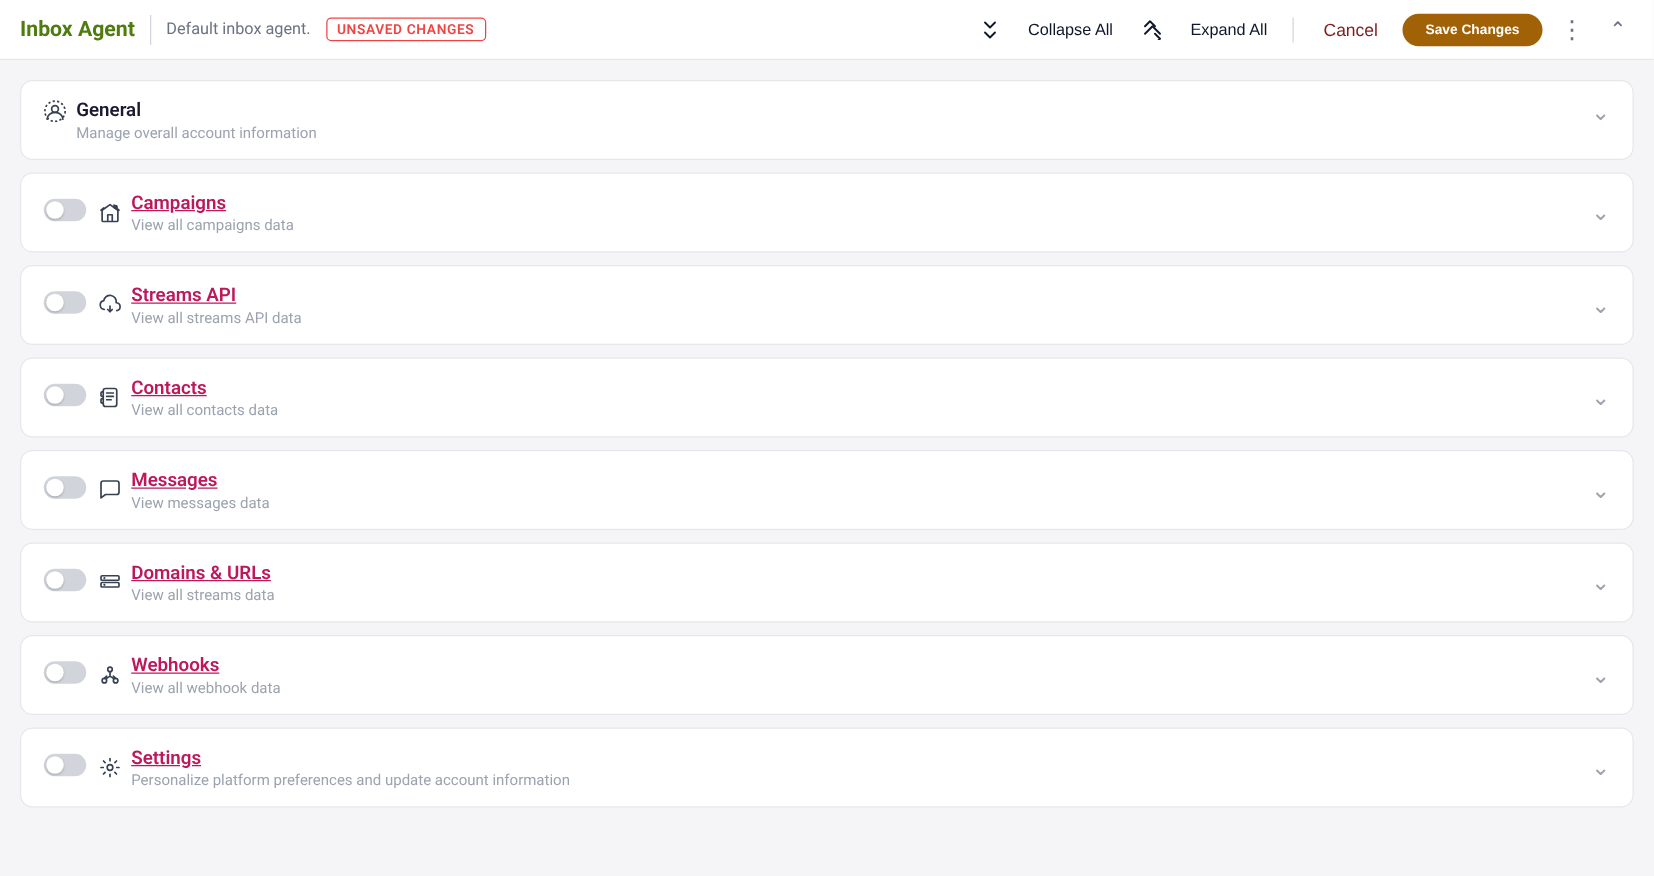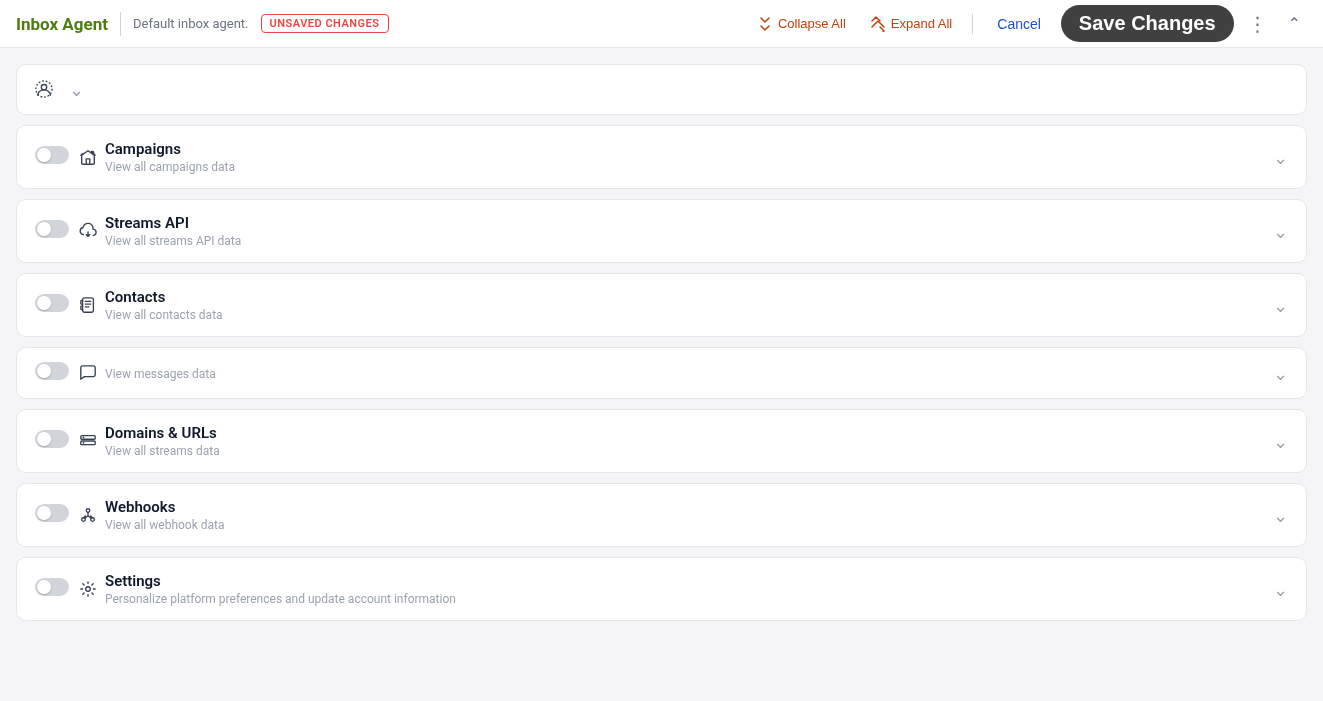--- a/index.html
+++ b/index.html
@@ -47,51 +47,51 @@
       white-space: nowrap;
     }
     .header-spacer { flex: 1; }
     .header-actions {
       display: flex;
       align-items: center;
       gap: 8px;
     }
     .action-btn {
       display: flex;
-      gap: 5px;
+      gap: 22px;
       font-size: 13px;
-      color: #c2410c;
+      color: #0f172a;
       background: none;
       border: none;
       cursor: pointer;
       padding: 4px 8px;
       border-radius: 4px;
       white-space: nowrap;
     }
     .action-btn svg { width: 16px; height: 16px; }
     .header-sep {
       width: 1px;
       height: 20px;
       background: #d1d5db;
       margin: 0 4px;
     }
     .cancel-btn {
       font-size: 14px;
-      color: #1d4ed8;
+      color: #7f1d1d;
       background: none;
       border: none;
       cursor: pointer;
       padding: 6px 12px;
       border-radius: 6px;
     }
     .save-btn {
-      font-size: 20px;
+      font-size: 11px;
       font-weight: 600;
       color: #fff;
-      background: #404040;
+      background: #a16207;
       border: none;
       cursor: pointer;
       padding: 7px 18px;
       border-radius: 20px;
     }
     .more-btn {
       font-size: 20px;
       color: #6b7280;
       background: none;
       border: none;
@@ -162,21 +162,22 @@
       align-items: center;
     }
     .section-icon svg {
       width: 18px;
       height: 18px;
     }
     .section-info { flex: 1; }
     .section-title {
       font-size: 15px;
       font-weight: 600;
-      color: #0f172a;
+      color: #be185d;
+      text-decoration: underline;
     }
     .section-subtitle {
       font-size: 12px;
       color: #9ca3af;
       margin-top: 2px;
     }
     .section-chevron {
       color: #9ca3af;
       font-size: 18px;
       margin-left: 8px;
@@ -244,20 +245,24 @@
 
   <div class="section-card">
     <div class="general-header">
       <div class="general-icon">
         <svg viewBox="0 0 20 20" fill="none" stroke="currentColor" stroke-width="1.5">
           <circle cx="10" cy="8" r="3"></circle>
           <path d="M3 17c0-3.3 3.1-6 7-6s7 2.7 7 6" stroke-linecap="round"></path>
           <circle cx="10" cy="10" r="9" stroke-dasharray="2 2"></circle>
         </svg>
       </div>
+      <div class="general-info">
+        <div class="general-title">General</div>
+        <div class="general-subtitle">Manage overall account information</div>
+      </div>
       <span class="section-chevron">⌄</span>
     </div>
   </div>
 
   <div class="section-card">
     <div class="section-header">
       <div class="toggle-wrap">
         <div class="toggle"></div>
       </div>
       <div class="section-icon">
@@ -320,20 +325,21 @@
     <div class="section-header">
       <div class="toggle-wrap">
         <div class="toggle"></div>
       </div>
       <div class="section-icon">
         <svg viewBox="0 0 20 20" fill="none" stroke="currentColor" stroke-width="1.5">
           <path d="M2 4a2 2 0 012-2h12a2 2 0 012 2v8a2 2 0 01-2 2H6l-4 3V4z" stroke-linecap="round" stroke-linejoin="round"></path>
         </svg>
       </div>
       <div class="section-info">
+        <div class="section-title">Messages</div>
         <div class="section-subtitle">View messages data</div>
       </div>
       <span class="section-chevron">⌄</span>
     </div>
   </div>
 
   <div class="section-card">
     <div class="section-header">
       <div class="toggle-wrap">
         <div class="toggle"></div>

